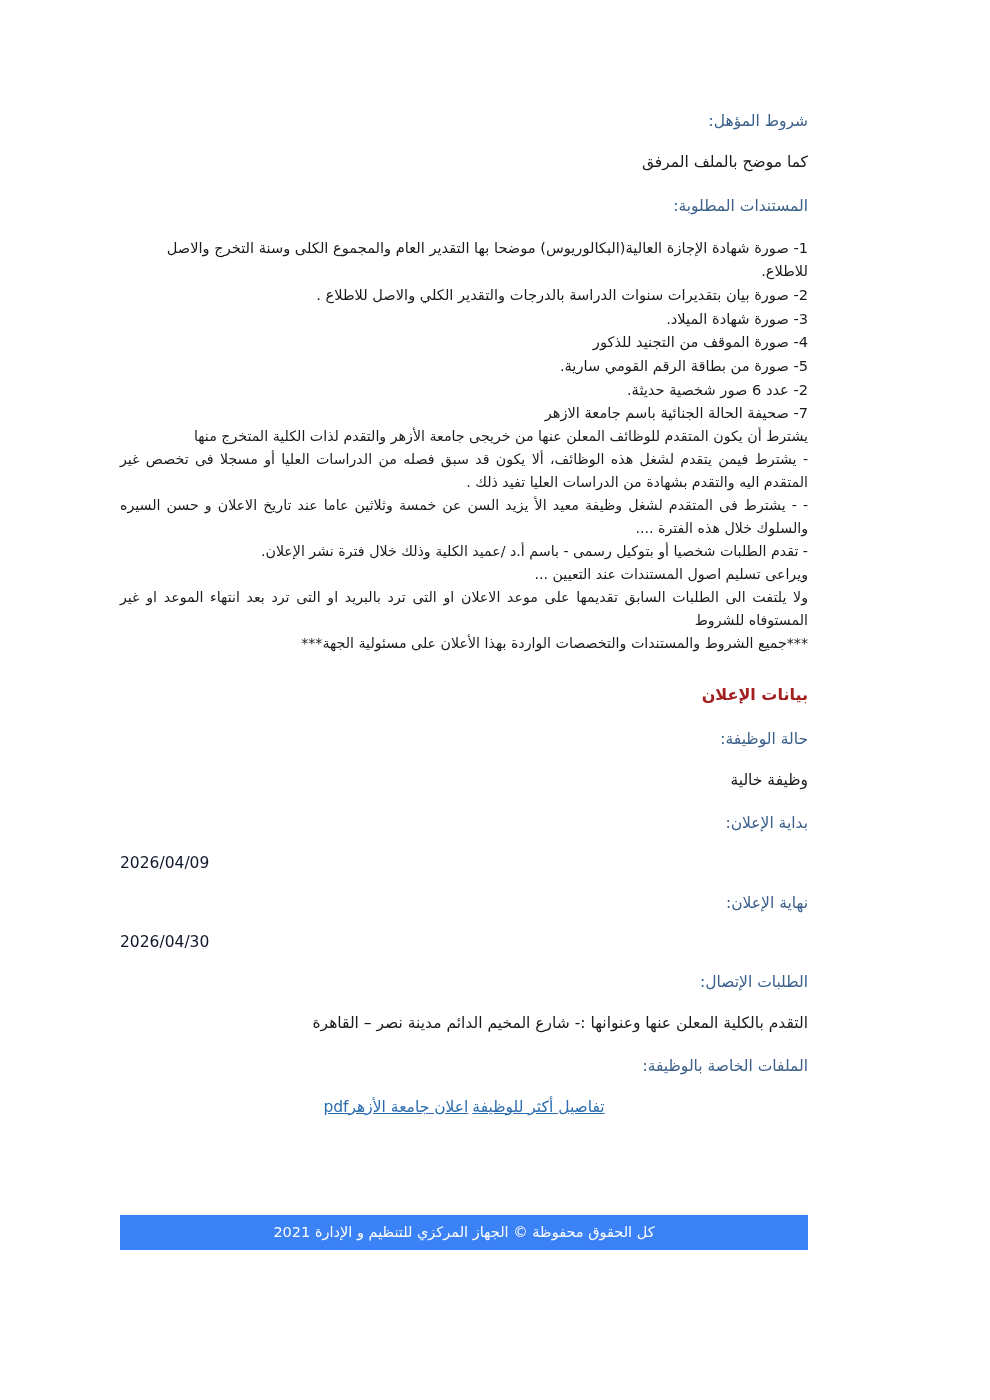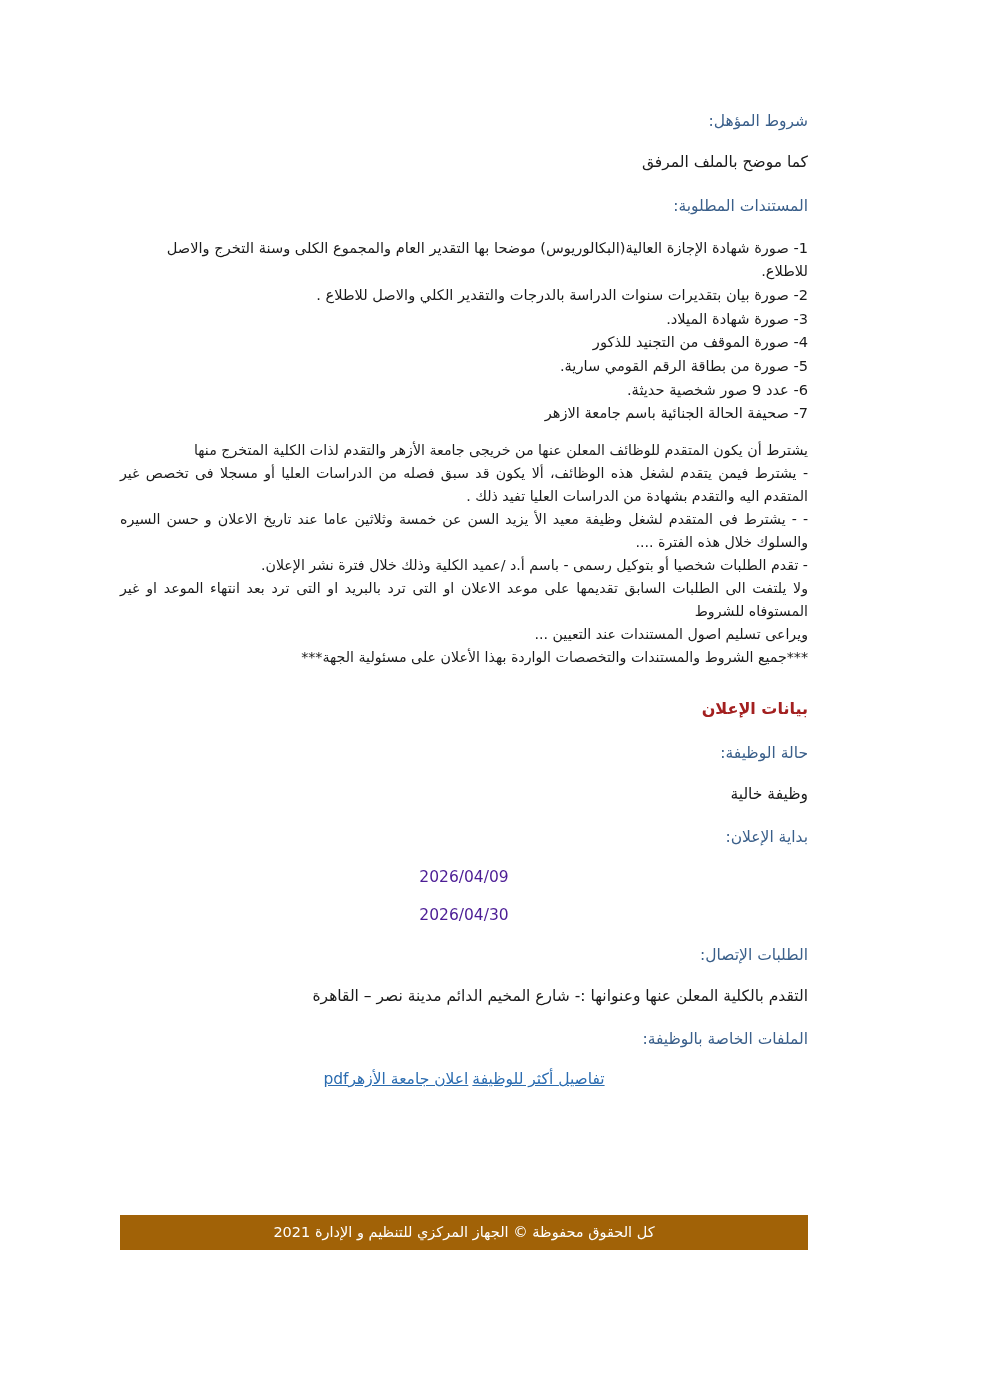--- a/index.html
+++ b/index.html
@@ -44,21 +44,21 @@
     padding: 0;
     list-style: none;
   }
   .list li {
     color: #1a1a1a;
     font-size: 14.6px;
     line-height: 1.62;
     margin: 0;
   }
   .para-block {
-    margin-top: 14px;
+    margin-top: 0;
   }
   .para-block p {
     color: #1a1a1a;
     font-size: 14.2px;
     line-height: 1.62;
     margin: 0;
     text-align: justify;
   }
   .stars {
     text-align: center;
@@ -67,24 +67,24 @@
     margin: 0;
     color: #1a1a1a;
   }
   .heading-red {
     color: #a32020;
     font-weight: bold;
     font-size: 16px;
     margin: 30px 0 24px 0;
   }
   .date-value {
-    color: #4c1d95;
+    color: #0f172a;
     font-size: 15.5px;
     direction: ltr;
-    text-align: center;
+    text-align: left;
     margin: 0 0 20px 0;
   }
   .links {
     margin: 0;
     text-align: center;
     direction: rtl;
   }
   .links a {
     color: #2b6cb0;
     text-decoration: underline;
@@ -92,21 +92,21 @@
   }
   .links .sep {
     display: inline-block;
     width: 4px;
   }
   .footer {
     position: absolute;
     left: 120px;
     right: 120px;
     bottom: 150px;
-    background: #a16207;
+    background: #3b82f6;
     color: #ffffff;
     text-align: center;
     font-size: 14.5px;
     padding: 9px 0 10px 0;
     box-sizing: border-box;
   }
 </style>
 </head>
 <body>
 
@@ -116,42 +116,43 @@
   <p class="value">كما موضح بالملف المرفق</p>
 
   <p class="label">المستندات المطلوبة:</p>
 
   <ul class="list">
     <li>1- صورة شهادة الإجازة العالية(البكالوريوس) موضحا بها التقدير العام والمجموع الكلى وسنة التخرج والاصل للاطلاع.</li>
     <li>2- صورة بيان بتقديرات سنوات الدراسة بالدرجات والتقدير الكلي والاصل للاطلاع .</li>
     <li>3- صورة شهادة الميلاد.</li>
     <li>4- صورة الموقف من التجنيد للذكور</li>
     <li>5- صورة من بطاقة الرقم القومي سارية.</li>
-    <li>6- عدد 9 صور شخصية حديثة.</li>
+    <li>2- عدد 6 صور شخصية حديثة.</li>
     <li>7- صحيفة الحالة الجنائية باسم جامعة الازهر</li>
   </ul>
 
   <div class="para-block">
     <p>يشترط أن يكون المتقدم للوظائف المعلن عنها من خريجى جامعة الأزهر والتقدم لذات الكلية المتخرج منها</p>
     <p>- يشترط فيمن يتقدم لشغل هذه الوظائف، ألا يكون قد سبق فصله من الدراسات العليا أو مسجلا فى تخصص غير المتقدم اليه والتقدم بشهادة من الدراسات العليا تفيد ذلك .</p>
     <p>- - يشترط فى المتقدم لشغل وظيفة معيد الأ يزيد السن عن خمسة وثلاثين عاما عند تاريخ الاعلان و حسن السيره والسلوك خلال هذه الفترة ....</p>
     <p>- تقدم الطلبات شخصيا أو بتوكيل رسمى - باسم أ.د /عميد الكلية وذلك خلال فترة نشر الإعلان.</p>
+    <p>ويراعى تسليم اصول المستندات عند التعيين ...</p>
     <p>ولا يلتفت الى الطلبات السابق تقديمها على موعد الاعلان او التى ترد بالبريد او التى ترد بعد انتهاء الموعد او غير المستوفاه للشروط</p>
-    <p>ويراعى تسليم اصول المستندات عند التعيين ...</p>
     <p class="stars">***جميع الشروط والمستندات والتخصصات الواردة بهذا الأعلان على مسئولية الجهة***</p>
   </div>
 
   <p class="heading-red">بيانات الإعلان</p>
 
   <p class="label">حالة الوظيفة:</p>
   <p class="value">وظيفة خالية</p>
 
   <p class="label">بداية الإعلان:</p>
   <p class="date-value">2026/04/09</p>
 
+  <p class="label">نهاية الإعلان:</p>
   <p class="date-value">2026/04/30</p>
 
   <p class="label">الطلبات الإتصال:</p>
   <p class="value">التقدم بالكلية المعلن عنها وعنوانها :- شارع المخيم الدائم مدينة نصر – القاهرة</p>
 
   <p class="label">الملفات الخاصة بالوظيفة:</p>
 
   <p class="links">
     <a href="#">تفاصيل أكثر للوظيفة</a><span class="sep"></span><a href="#">اعلان جامعة الأزهر</a><a href="#">pdf</a>
   </p>

